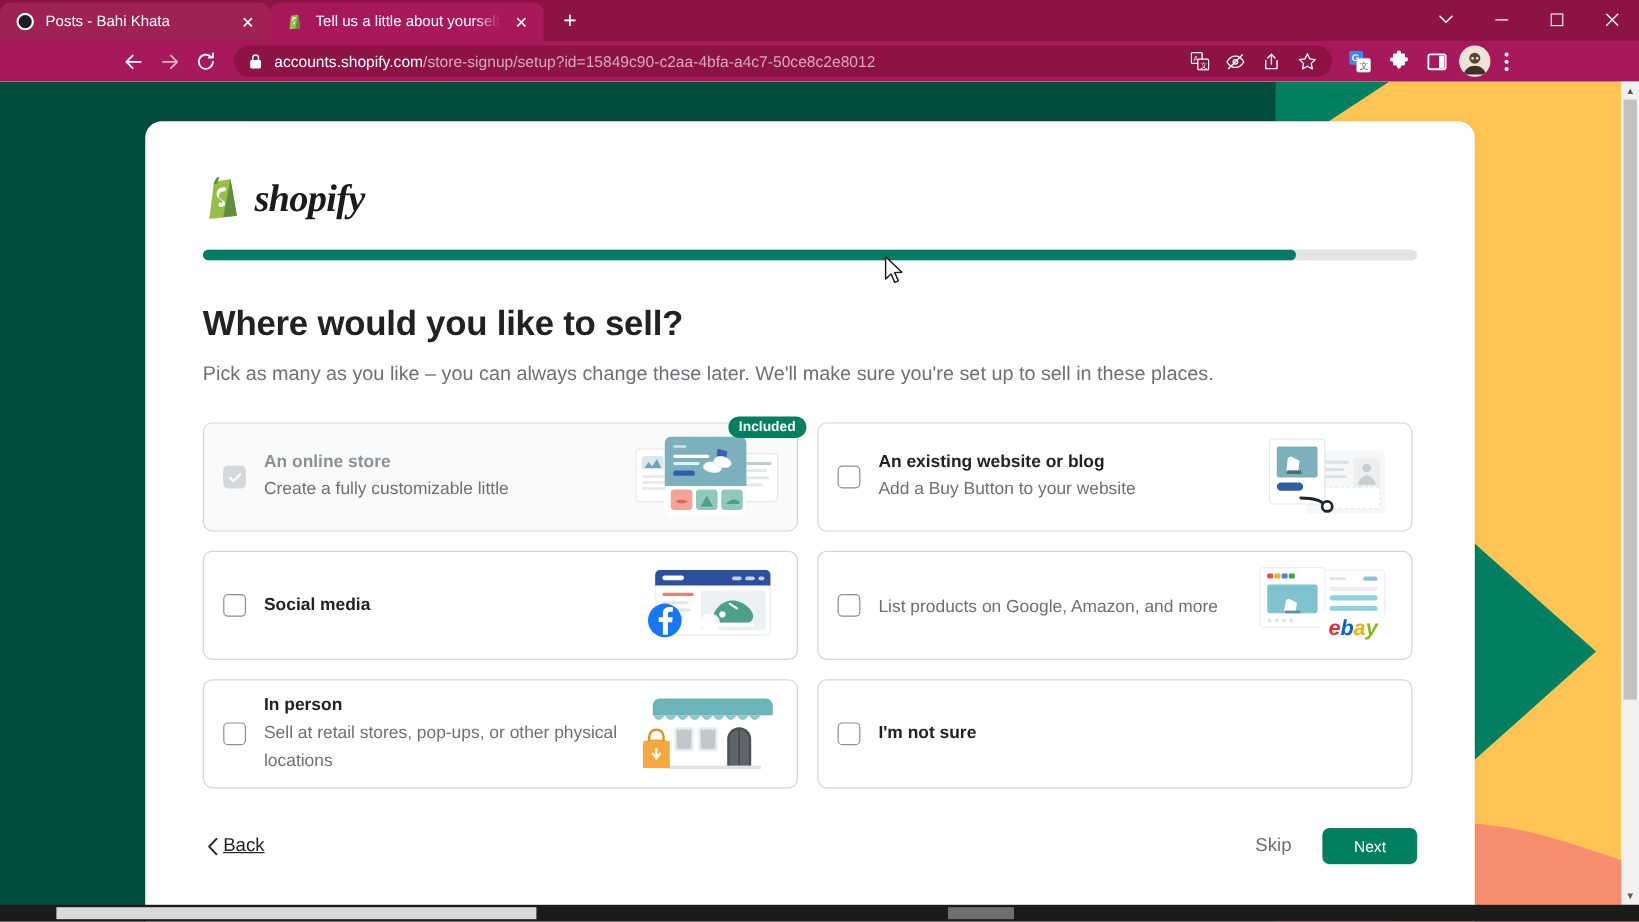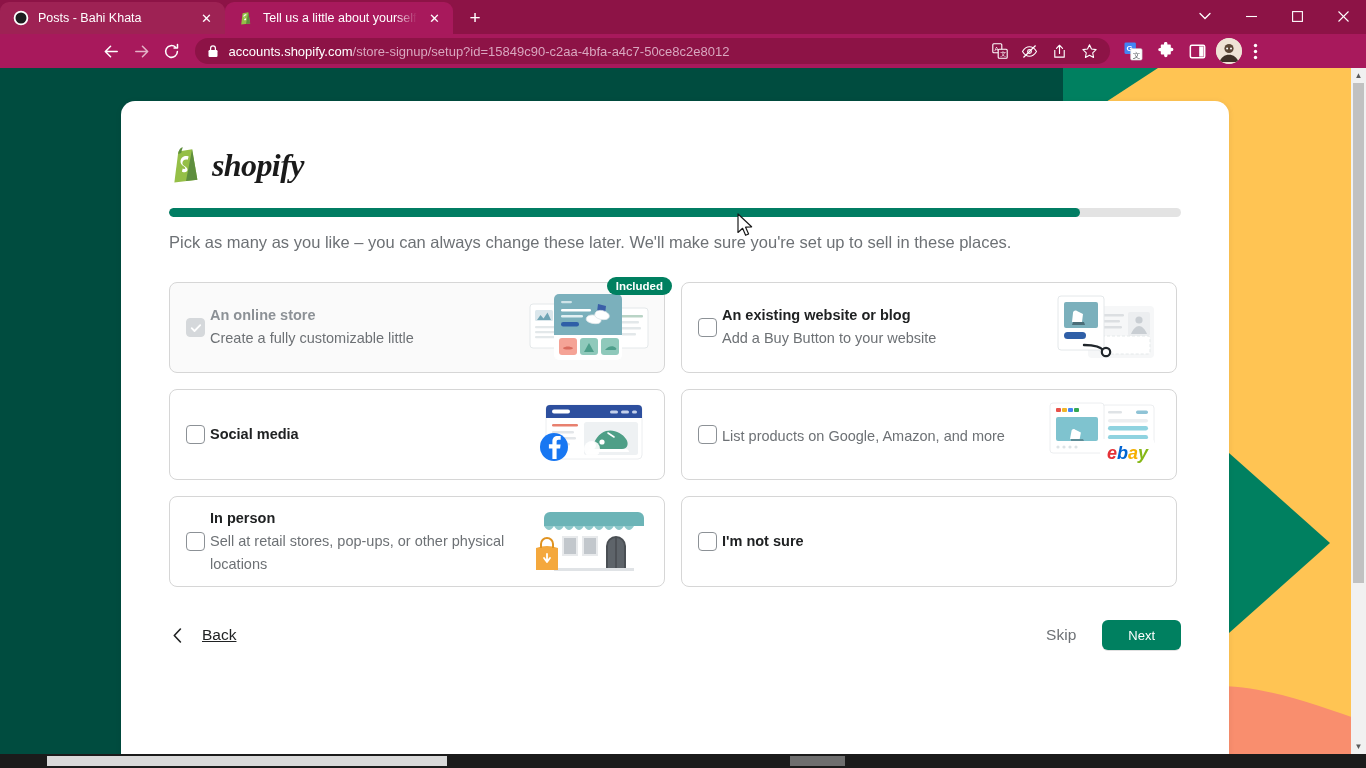--- a/index.html
+++ b/index.html
@@ -126,21 +126,21 @@
   }
   .opt-card.disabled { background: #fafafa; }
 
   .cbx {
     width: 19px; height: 19px; flex: 0 0 19px; border-radius: 4px;
     border: 1.5px solid #8c9196; background: #ffffff;
     display: flex; align-items: center; justify-content: center;
   }
   .cbx.checked-disabled { background: #d5d8db; border-color: #d5d8db; }
 
-  .opt-text { margin-left: 5px; flex: 1 1 auto; max-width: 310px; }
+  .opt-text { margin-left: 15px; flex: 1 1 auto; max-width: 310px; }
   .opt-title { font-size: 14.5px; font-weight: 600; color: #202223; line-height: 1.35; }
   .opt-title.muted { color: #8c9196; }
   .opt-desc { font-size: 14.5px; color: #6d7175; line-height: 1.55; margin-top: 2px; }
 
   .opt-art {
     position: absolute; right: 14px; top: 50%; transform: translateY(-50%);
     width: 122px; height: 76px;
   }
   .badge {
     position: absolute; top: -6px; right: -8px;
@@ -148,21 +148,21 @@
     font-size: 11.5px; font-weight: 600;
     padding: 3px 9px; border-radius: 11px; white-space: nowrap;
     z-index: 4;
   }
 
   .footer {
     margin-top: 31px; display: flex; align-items: center;
     padding-bottom: 10px;
   }
   .back-btn {
-    display: flex; align-items: center; gap: 20px;
+    display: flex; align-items: center; gap: 4px;
     font-size: 15.5px; color: #202223; background: none; border: none;
     font-family: inherit; padding: 8px 4px; text-decoration: underline;
   }
   .footer-right { margin-left: auto; display: flex; align-items: center; gap: 20px; }
   .skip-btn {
     font-size: 15.5px; color: #6d7175; background: none; border: none;
     font-family: inherit; padding: 8px 6px;
   }
   .next-btn {
     background: #008060; color: #ffffff; border: none;
@@ -370,20 +370,21 @@
             <path d="M13.8 1.2c-1.3 0-2.6 1-3.4 2.5-.6 1.2-1 2.8-1.2 4.2l3-.9c.3-1.9 1-4 1.6-5.8z" fill="#5e8e3e"></path>
             <path d="M17.3 13.6c-2.4 0-3.9 1.7-3.9 3.7 0 2.8 5.1 3.3 5.1 6.3 0 1.9-1.3 2.7-2.8 2.7-1.5 0-2.8-.9-2.8-.9l.8-3s1 .7 1.8.7c.5 0 .8-.3.8-.8 0-2.2-4.8-2.8-4.8-6.6 0-2.9 2.1-5.6 5.7-5.6 1.4 0 2.5.5 2.5.5l-1.1 3.1s-.6-.3-1.3-.3z" fill="#ffffff"></path>
           </svg>
           <span class="brand-name">shopify</span>
         </div>
 
         <div class="progress-track">
           <div class="progress-fill" style="width:90%"></div>
         </div>
 
+        <h1 class="title">Where would you like to sell?</h1>
         <p class="subtitle">Pick as many as you like – you can always change these later. We'll make sure you're set up to sell in these places.</p>
 
         <div class="grid">
 
           <div class="opt-card disabled">
             <div class="cbx checked-disabled">
               <svg width="12" height="12" viewBox="0 0 12 12">
                   <path d="M1.7 6.2 4.5 9 10.2 3.2" stroke="#ffffff" stroke-width="1.8" fill="none" stroke-linecap="round" stroke-linejoin="round"></path>
                 </svg>
             </div>

